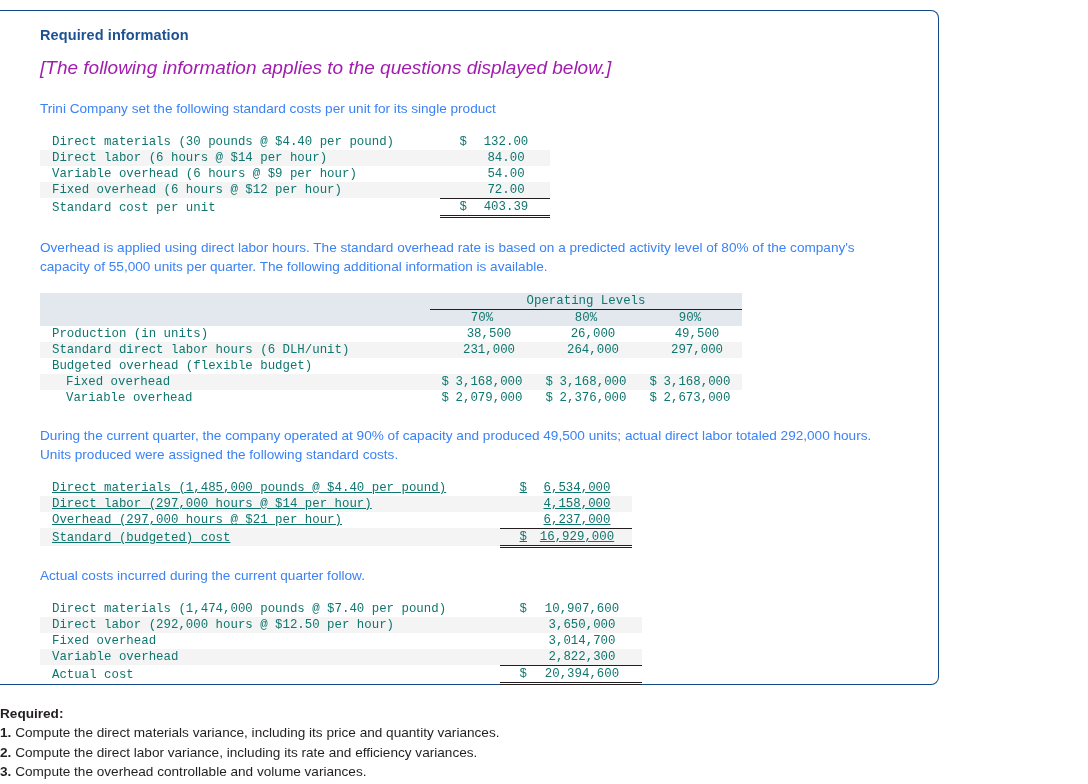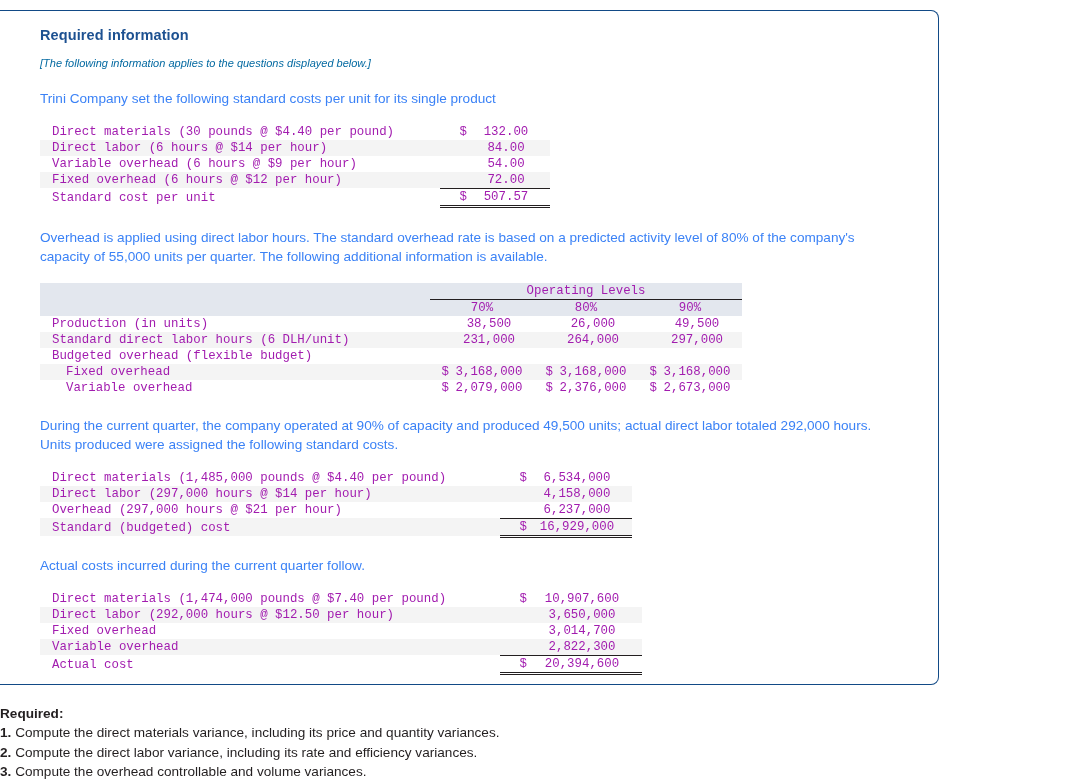--- a/index.html
+++ b/index.html
@@ -31,40 +31,40 @@
   .req-info-title {
     color: #1d5191;
     font-weight: bold;
     font-size: 14.5px;
     margin: 6px 0 0 0;
     letter-spacing: .1px;
   }
 
   .applies-note {
     font-style: italic;
-    font-size: 11px;
-    color: #0369a1;
+    font-size: 19px;
+    color: #a21caf;
     margin: 14px 0 0 0;
   }
 
   .para {
     font-size: 13.6px;
     line-height: 1.38;
     color: #3b82f6;
     margin: 21px 0 0 0;
     max-width: 852px;
   }
   .para.tight { margin-top: 19px; }
 
   
   table.acct {
     border-collapse: collapse;
     font-family: "Liberation Mono", "DejaVu Sans Mono", monospace;
     font-size: 12.4px;
-    color: #a21caf;
+    color: #0f766e;
     margin-top: 14px;
     table-layout: fixed;
   }
   table.acct td { padding: 1px 0; vertical-align: bottom; white-space: pre; }
   tr.shaded { background: #f4f4f4; }
   tr.headshade { background: #e3e7ee; }
 
   .lbl      { padding-left: 12px !important; }
   .lbl.ind  { padding-left: 26px !important; }
 
@@ -131,21 +131,21 @@
           <td class="num">54.00</td>
         </tr>
         <tr class="shaded">
           <td class="lbl">Fixed overhead (6 hours @ $12 per hour)</td>
           <td class="cur"></td>
           <td class="num rule-bottom">72.00</td>
         </tr>
         <tr>
           <td class="lbl">Standard cost per unit</td>
           <td class="cur rule-top dbl-bottom">$</td>
-          <td class="num rule-top dbl-bottom">507.57</td>
+          <td class="num rule-top dbl-bottom">403.39</td>
         </tr>
       </tbody>
     </table>
 
     <div class="para">Overhead is applied using direct labor hours. The standard overhead rate is based on a predicted activity level of 80% of the company's capacity of 55,000 units per quarter. The following additional information is available.</div>
 
     <table class="acct" style="width:702px; margin-top:17px;">
       <colgroup>
         <col style="width:390px">
         <col style="width:22px">
@@ -211,21 +211,21 @@
           <td class="cur">$</td>
           <td class="num">2,376,000</td>
           <td class="cur">$</td>
           <td class="num">2,673,000</td>
         </tr>
       </tbody>
     </table>
 
     <div class="para">During the current quarter, the company operated at 90% of capacity and produced 49,500 units; actual direct labor totaled 292,000 hours. Units produced were assigned the following standard costs.</div>
 
-    <table class="acct" style="width:592px; margin-top:15px;">
+    <table class="acct" style="width:592px; margin-top:15px;text-decoration:underline;">
       <colgroup>
           <col style="width:460px">
           <col style="width:30px">
           <col style="width:102px">
         </colgroup>
       <tbody>
         <tr>
           <td class="lbl">Direct materials (1,485,000 pounds @ $4.40 per pound)</td>
           <td class="cur">$</td>
           <td class="num">6,534,000</td>

